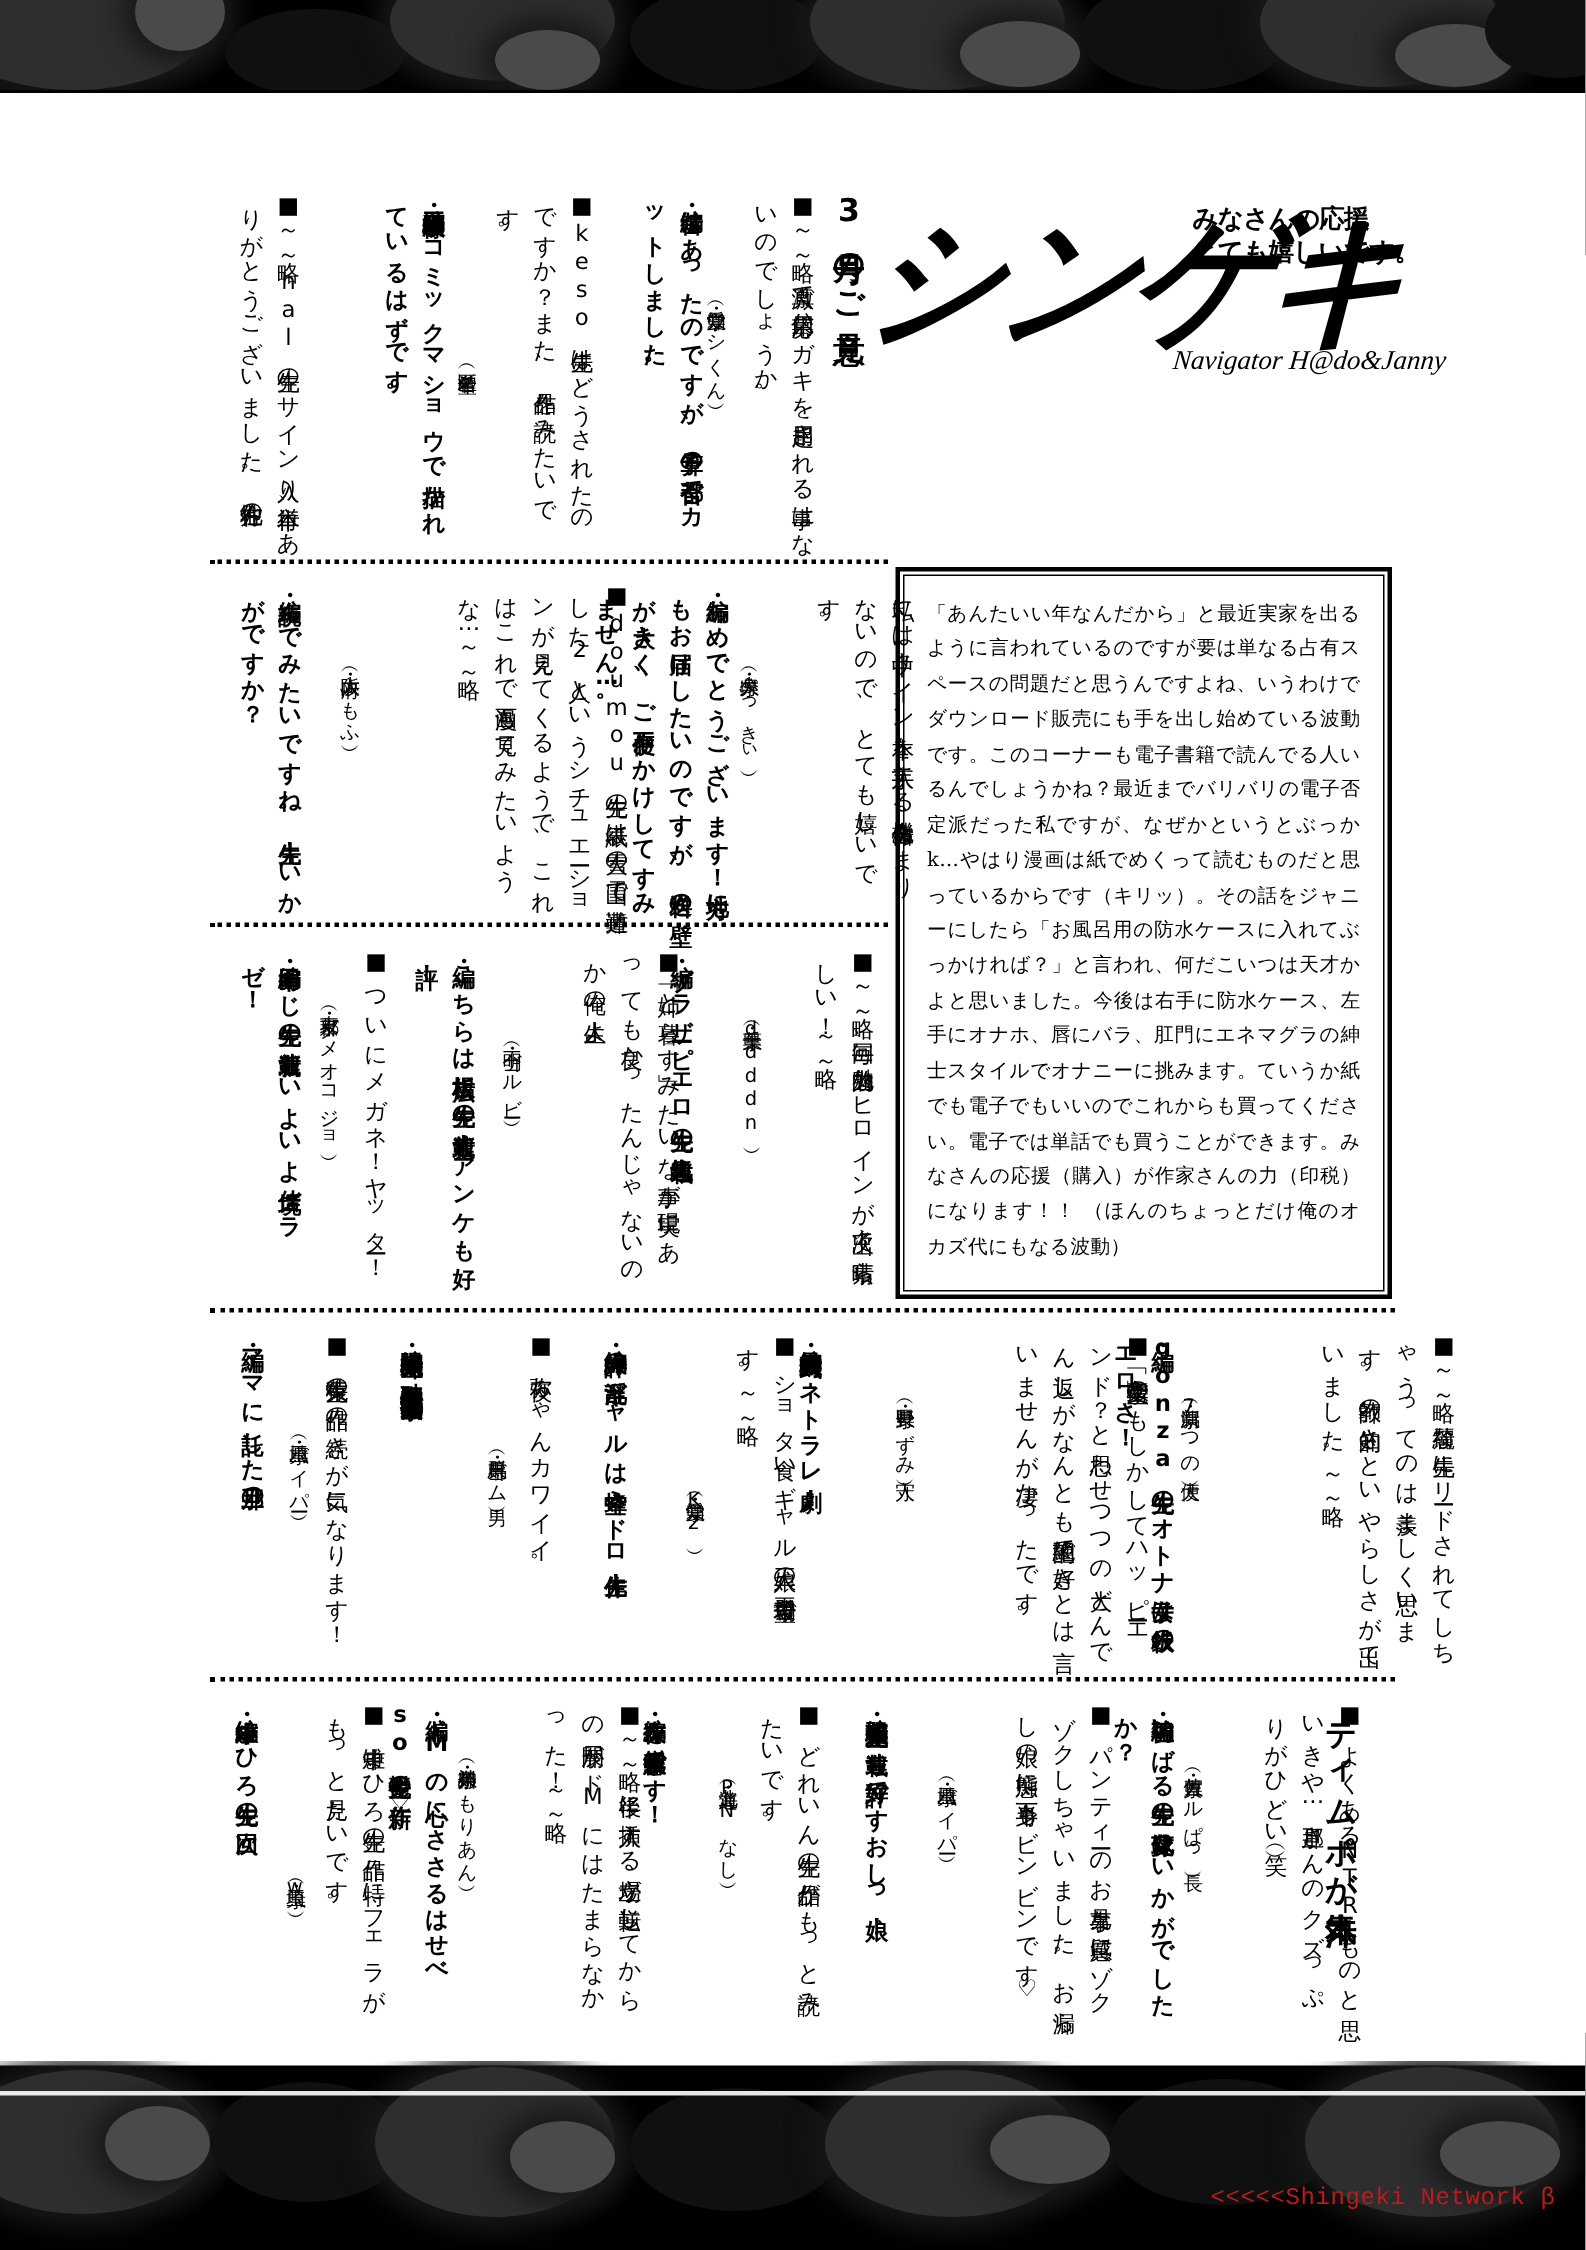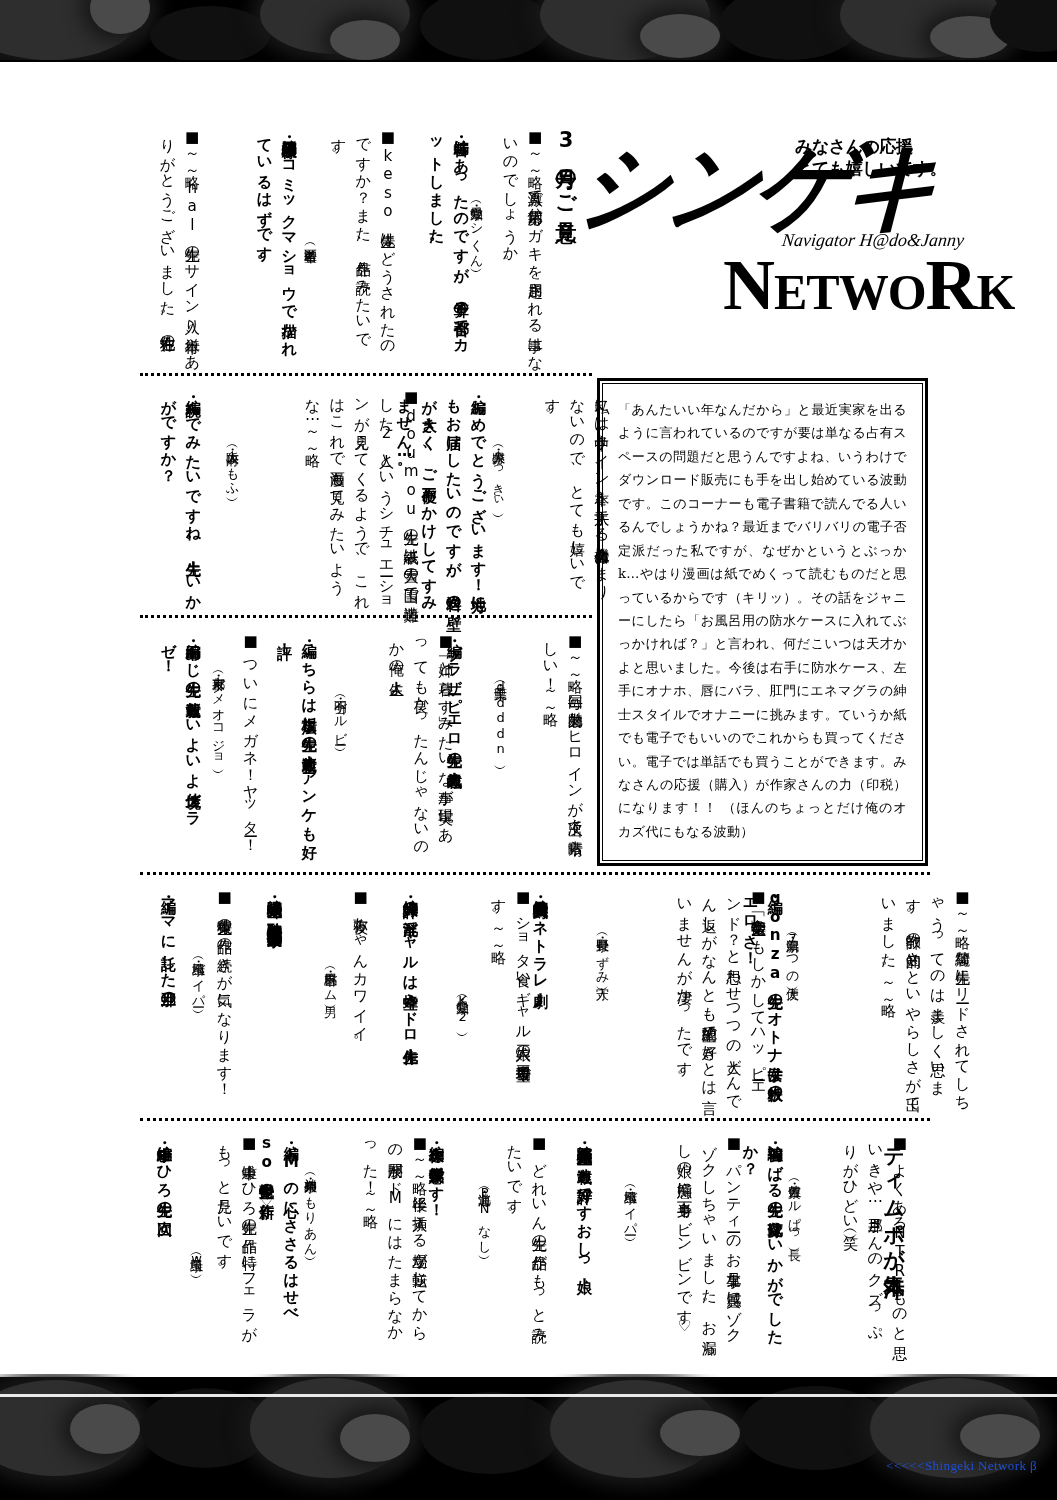--- a/index.html
+++ b/index.html
@@ -81,22 +81,22 @@
     position:absolute;
     writing-mode:vertical-rl;-webkit-writing-mode:vertical-rl;text-orientation:upright;
     font-family:"DejaVu Sans","Liberation Sans",sans-serif;
     font-weight:700;font-size:21px;letter-spacing:1px;color:#000;
   }
   .sep{position:absolute;border-top:3px dotted #000;height:0;}
 
   
   #footer{
     position:absolute;right:20px;bottom:26px;
-    font-family:Liberation Serif, serif;
-    font-size:13px;color:#1d4ed8;letter-spacing:.4px;white-space:nowrap;
+    font-family:Liberation Mono, monospace;
+    font-size:16px;color:#b91c1c;letter-spacing:.4px;white-space:nowrap;
   }
 </style>
 </head>
 <body>
 
 <div id="page">
 
   <div class="band top">
     <div class="blob" style="left:-40px;top:-30px;width:180px;height:90px;"></div>
     <div class="blob l" style="left:90px;top:-18px;width:60px;height:52px;"></div>
@@ -124,23 +124,20 @@
     <div class="blob" style="left:550px;top:6px;width:170px;height:98px;"></div>
     <div class="blob l" style="left:660px;top:36px;width:80px;height:46px;"></div>
     <div class="blob d" style="left:740px;top:12px;width:150px;height:84px;"></div>
     <div class="blob" style="left:870px;top:4px;width:170px;height:100px;"></div>
     <div class="blob l" style="left:960px;top:40px;width:80px;height:44px;"></div>
     <div class="rule" style="top:20px;opacity:.9;"></div>
   </div>
 
   <div id="masthead">
     <div class="mast-jp">シンゲキ</div>
-    <div class="mast-en">
-      <span>N</span><span class="sm">ETWO</span><span>R</span><span class="sm">K</span>
-    </div>
     <div class="mast-tag">
       <div>みなさんの応援</div>
       <div>とても嬉しいです。</div>
     </div>
     <div class="mast-nav">Navigator H@do&amp;Janny</div>
   </div>
 
   <div id="edit-box">
     <div id="edit-inner">
       <div id="edit-text">「あんたいい年なんだから」と最近実家を出るように言われているのですが要は単なる占有スペースの問題だと思うんですよね、いうわけでダウンロード販売にも手を出し始めている波動です。このコーナーも電子書籍で読んでる人いるんでしょうかね？最近までバリバリの電子否定派だった私ですが、なぜかというとぶっかk…やはり漫画は紙でめくって読むものだと思っているからです（キリッ）。その話をジャニーにしたら「お風呂用の防水ケースに入れてぶっかければ？」と言われ、何だこいつは天才かよと思いました。今後は右手に防水ケース、左手にオナホ、唇にバラ、肛門にエネマグラの紳士スタイルでオナニーに挑みます。ていうか紙でも電子でもいいのでこれからも買ってください。電子では単話でも買うことができます。みなさんの応援（購入）が作家さんの力（印税）になります！！

